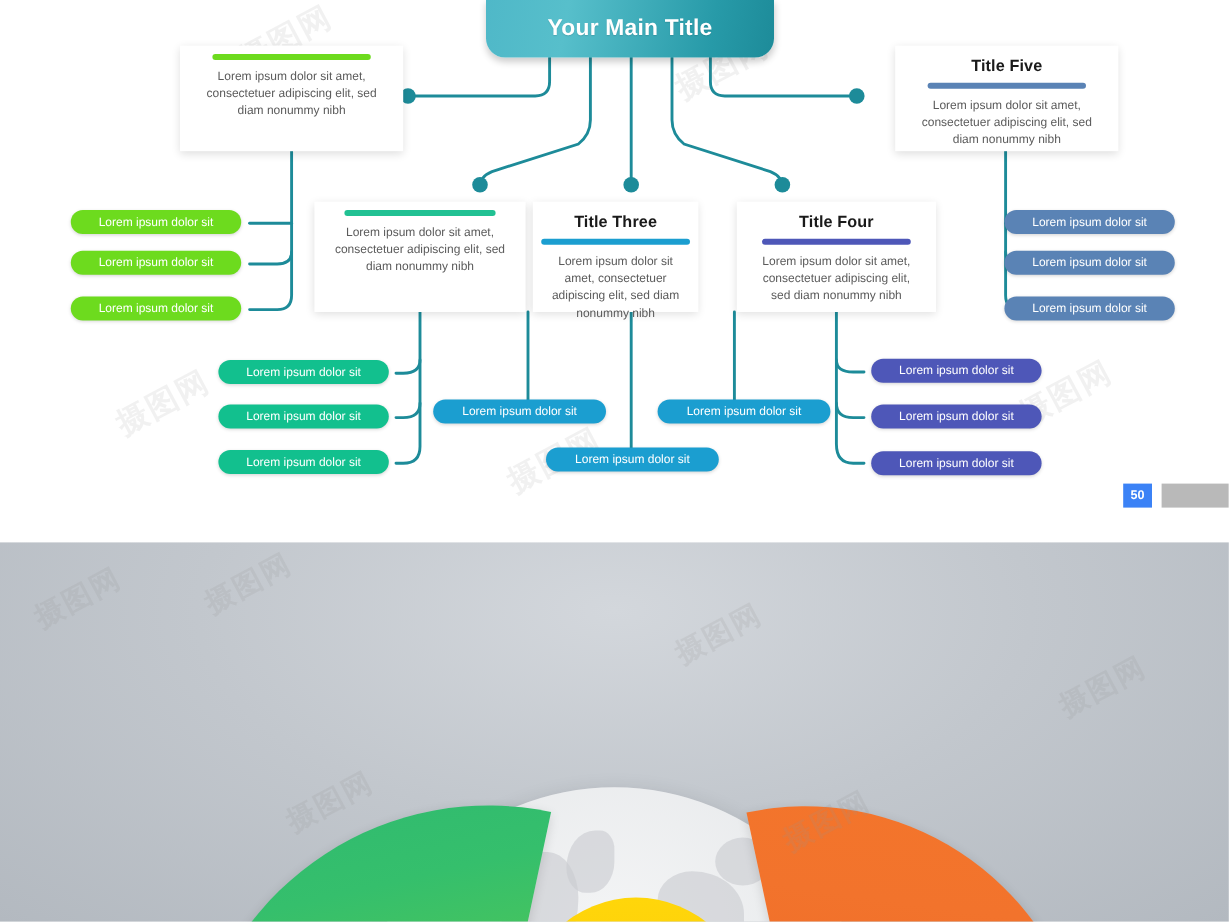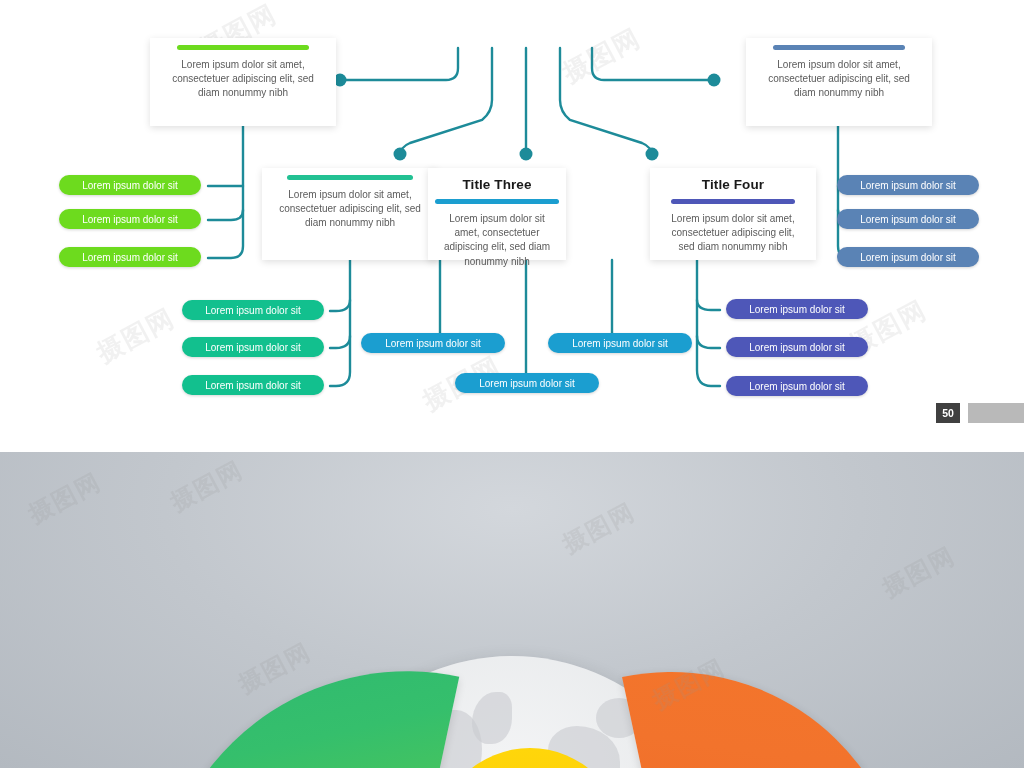--- a/index.html
+++ b/index.html
@@ -47,22 +47,22 @@
     height:5px;border-radius:3px;margin:7px auto 0 auto;
   }
   .card-body{
     font-size:10px;color:#5b5b5b;line-height:1.42;
     padding:8px 14px 12px 14px;
   }
 
   #card-one  {left:150px;top:38px;width:186px;height:88px;}
   #card-five {left:746px;top:38px;width:186px;height:88px;}
   #card-two  {left:262px;top:168px;width:176px;height:92px;}
-  #card-three{left:428px;top:168px;width:138px;height:92px;}
-  #card-four {left:614px;top:168px;width:166px;height:92px;margin-left:36px;}
+  #card-three{left:444px;top:168px;width:138px;height:92px;}
+  #card-four {left:614px;top:168px;width:166px;height:92px;}
 
   #card-one   .card-rule{width:132px;background:#6ddb1e;}
   #card-two   .card-rule{width:126px;background:#22c193;}
   #card-three .card-rule{width:124px;background:#1b9ed0;}
   #card-four  .card-rule{width:124px;background:#4e57b8;}
   #card-five  .card-rule{width:132px;background:#5a83b5;}
 
   
   .pill{
     position:absolute;z-index:5;height:20px;border-radius:10px;
@@ -94,21 +94,21 @@
   #p4b{left:726px;top:337px;width:142px;}
   #p4c{left:726px;top:376px;width:142px;}
   
   #p5a{left:837px;top:175px;width:142px;}
   #p5b{left:837px;top:209px;width:142px;}
   #p5c{left:837px;top:247px;width:142px;}
 
   
   #page-badge{
     position:absolute;z-index:7;left:936px;top:403px;
-    width:24px;height:20px;background:#404040;color:#fff;
+    width:24px;height:20px;background:#3b82f6;color:#fff;
     font-size:10.5px;font-weight:bold;
     display:flex;align-items:center;justify-content:center;
   }
   #page-bar{
     position:absolute;z-index:7;left:968px;top:403px;
     width:56px;height:20px;background:#b9b9b9;
   }
 
   
   .wm{
@@ -200,20 +200,23 @@
     </g>
     <g fill="#1d8b99">
       <circle cx="340" cy="80" r="6.5"></circle>
       <circle cx="714" cy="80" r="6.5"></circle>
       <circle cx="400" cy="154" r="6.5"></circle>
       <circle cx="526" cy="154" r="6.5"></circle>
       <circle cx="652" cy="154" r="6.5"></circle>
     </g>
   </svg>
 
+  <div class="main-title">
+    <span class="main-title-text">Your Main Title</span>
+  </div>
 
   <div class="card" id="card-one">
     <div class="card-rule"></div>
     <div class="card-body">Lorem ipsum dolor sit amet, consectetuer adipiscing elit, sed diam nonummy nibh</div>
   </div>
 
   <div class="card" id="card-two">
     <div class="card-rule"></div>
     <div class="card-body">Lorem ipsum dolor sit amet, consectetuer adipiscing elit, sed diam nonummy nibh</div>
   </div>
@@ -224,20 +227,21 @@
     <div class="card-body">Lorem ipsum dolor sit amet, consectetuer adipiscing elit, sed diam nonummy nibh</div>
   </div>
 
   <div class="card" id="card-four">
     <div class="card-title">Title Four</div>
     <div class="card-rule"></div>
     <div class="card-body">Lorem ipsum dolor sit amet, consectetuer adipiscing elit, sed diam nonummy nibh</div>
   </div>
 
   <div class="card" id="card-five">
+    <div class="card-title">Title Five</div>
     <div class="card-rule"></div>
     <div class="card-body">Lorem ipsum dolor sit amet, consectetuer adipiscing elit, sed diam nonummy nibh</div>
   </div>
 
   <div class="pill green" id="p1a">Lorem ipsum dolor sit</div>
   <div class="pill green" id="p1b">Lorem ipsum dolor sit</div>
   <div class="pill green" id="p1c">Lorem ipsum dolor sit</div>
 
   <div class="pill teal" id="p2a">Lorem ipsum dolor sit</div>
   <div class="pill teal" id="p2b">Lorem ipsum dolor sit</div>

